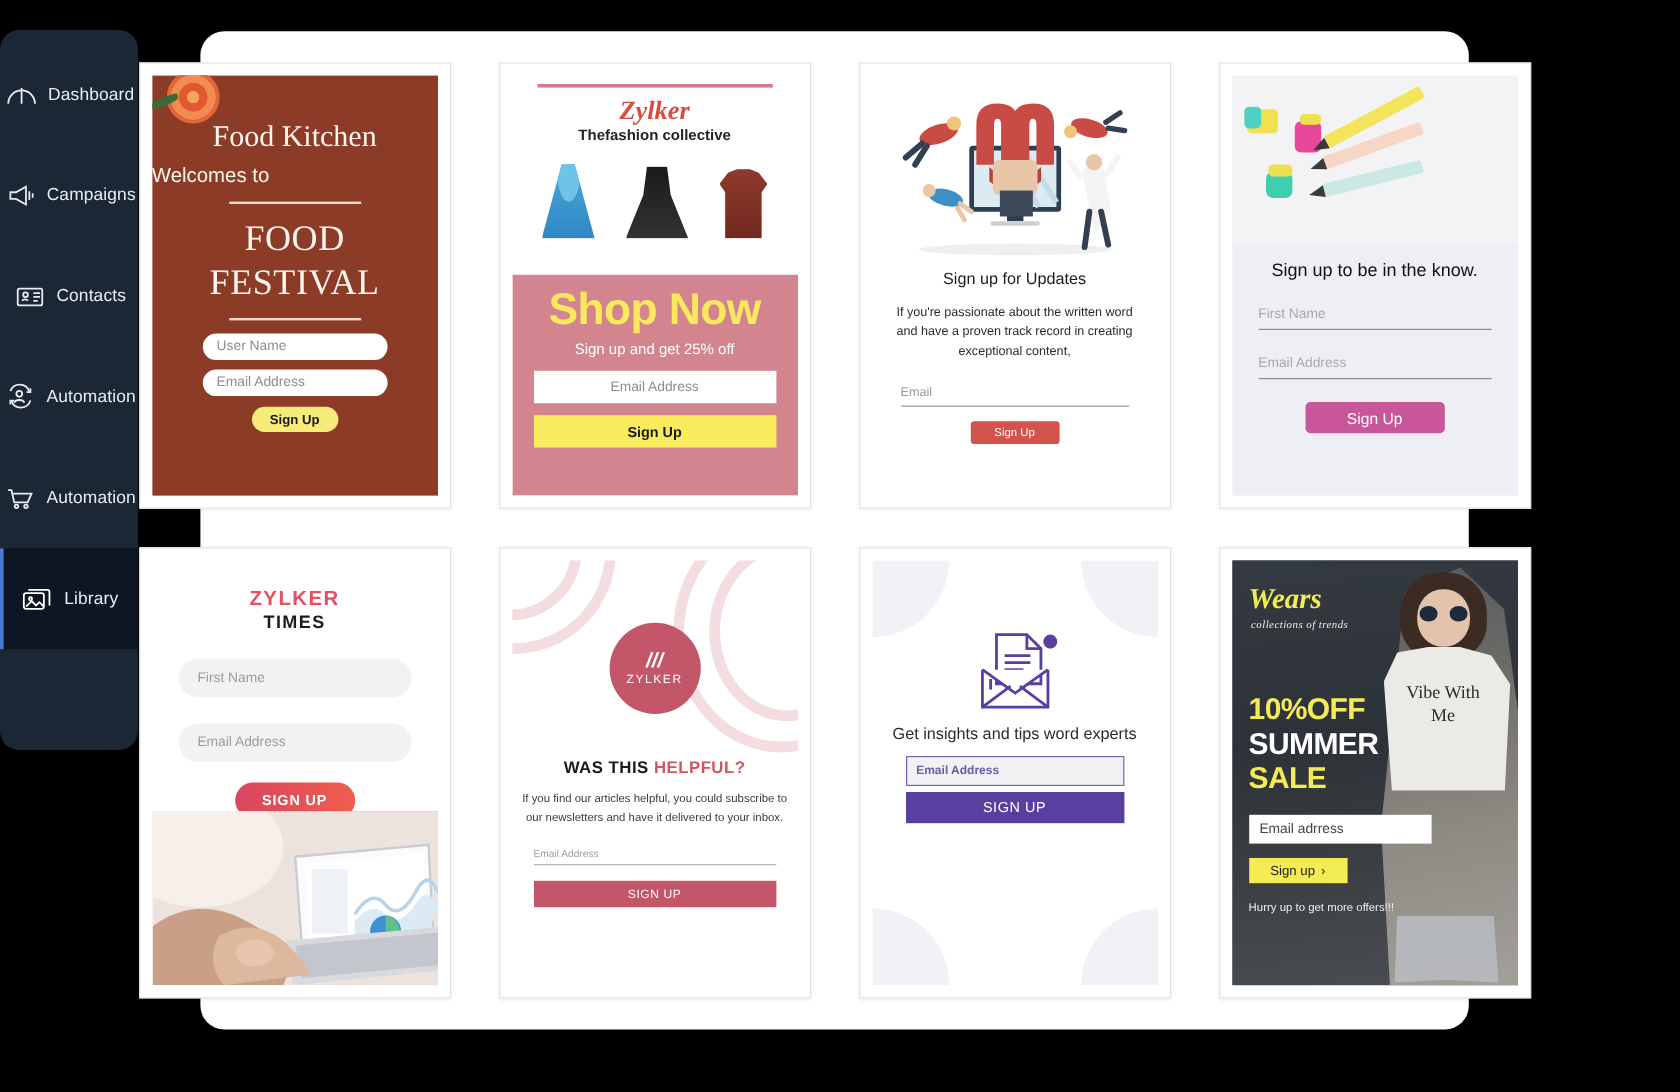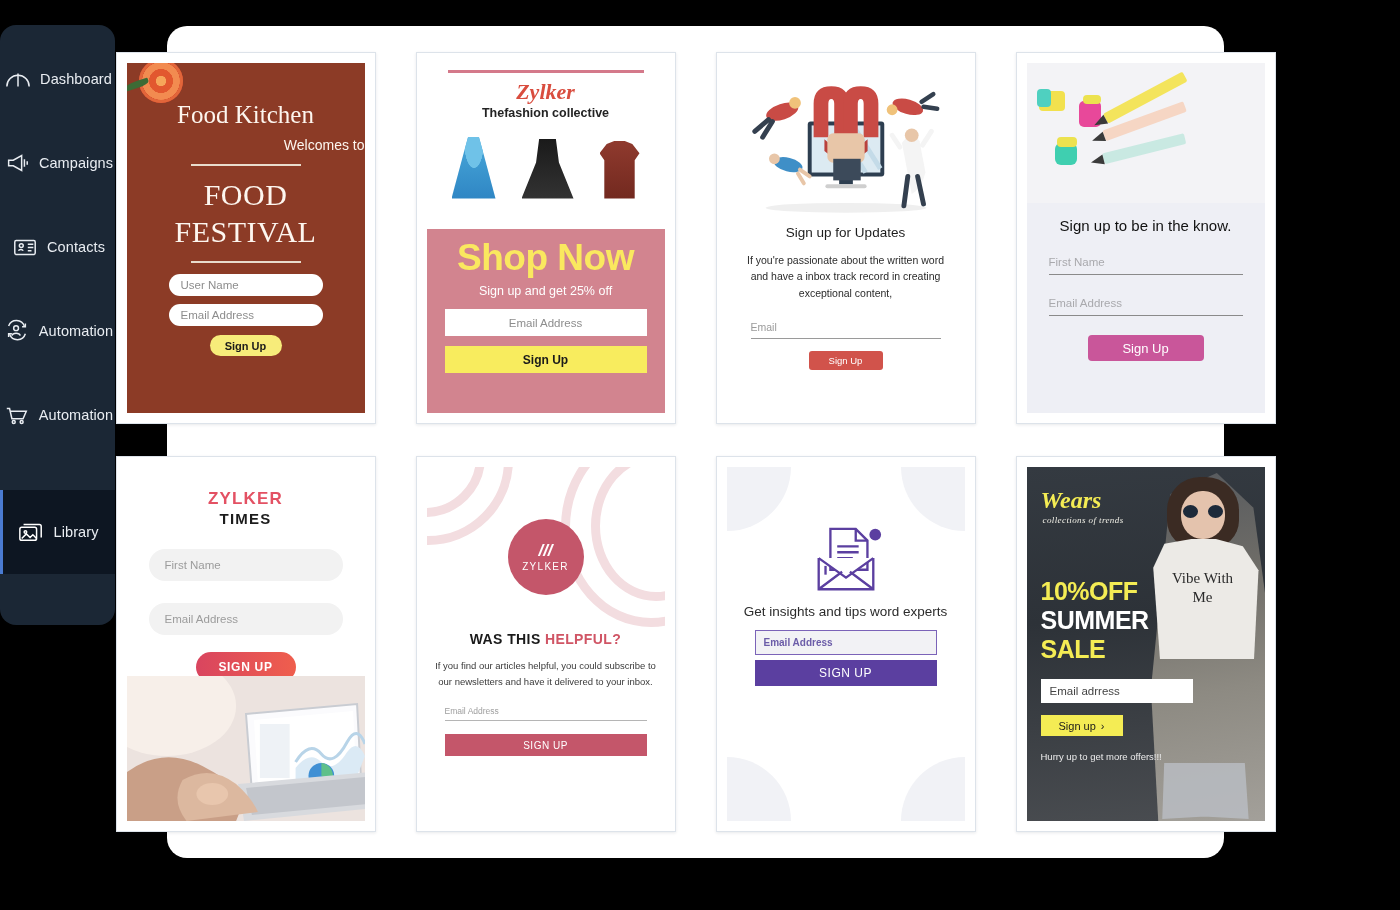--- a/index.html
+++ b/index.html
@@ -22,21 +22,21 @@
   }
   .nav-item {
     height: 84px;
     display: flex; 
     align-items: center; justify-content: center;
     gap: 7px;
     color: #e9edf2;
     cursor: pointer;
     position: relative;
   }
-  .nav-item.active { background: #0d1622; margin-top: 33px; }
+  .nav-item.active { background: #0d1622; }
   .nav-item.active::before {
     content: ""; position: absolute; left: 0; top: 0; bottom: 0;
     width: 3px; background: #4a7bd1;
   }
   .nav-label { font-size: 14.5px; letter-spacing: .1px; }
   .nav-icon { width: 30px; height: 26px; display: block; }
   .nav-icon svg { width: 100%; height: 100%; display: block; }
 
   
   .panel {
@@ -72,21 +72,21 @@
     border-radius: 50%;
     background:
       radial-gradient(circle at 50% 50%, #f6a65a 0 16%, #e2582f 17% 38%, #f28b50 39% 60%, #d8452a 61% 100%);
     box-shadow: inset 0 0 0 3px #e2663a;
   }
   .c1-tomato::after {
     content:""; position:absolute; left:-14px; top:22px; width:24px; height:7px;
     background:#3d6b35; border-radius:50% 10% 50% 10%; transform:rotate(-18deg);
   }
   .c1-title { margin-top: 38px; text-align:center; color:#fdf6ef; font-family:"Liberation Serif", serif; font-size:25px; }
-  .c1-sub   { margin-top: 8px; text-align:right; color:#fdf6ef; font-size:14px; }
+  .c1-sub   { margin-top: 8px; text-align:left; color:#fdf6ef; font-size:17px; }
   .c1-rule  { width: 110px; height: 2px; background: #e9dccd; margin: 11px auto; }
   .c1-big   { text-align:center; color:#fdf6ef; font-family:"Liberation Serif", serif; font-size:30px; line-height:1.22; letter-spacing:.5px; }
   .c1-field {
     margin: 0 auto; width: 154px; height: 22px; background:#fff; border-radius:11px;
     display:flex; align-items:center; padding-left:12px; color:#8d8d8d; font-size:11.5px;
   }
   .c1-btn {
     margin: 9px auto 0; width: 72px; height: 21px; border-radius: 11px;
     background: #f7ec7a; color:#1a1a1a; font-size:11px; font-weight:bold;
     display:flex; align-items:center; justify-content:center;
@@ -332,21 +332,21 @@
             <ellipse cx="46" cy="92" rx="15" ry="7" fill="#3f8fc7" transform="rotate(14 46 92)"></ellipse>
             <circle cx="32" cy="86" r="5.5" fill="#e8c6a8"></circle>
             <path d="M58 97 l10 7 M56 101 l6 10" stroke="#e8c6a8" stroke-width="4" stroke-linecap="round"></path>
             <path d="M162 70 q10-14 18-2 l6 32 q-4 16-14 22" fill="#f4f4f4"></path>
             <circle cx="172" cy="62" r="7" fill="#e8c6a8"></circle>
             <path d="M183 72 l9-14 M160 74 l-8-12" stroke="#f4f4f4" stroke-width="5" stroke-linecap="round"></path>
             <path d="M168 104 l-4 30 M178 104 l6 28" stroke="#34404f" stroke-width="5" stroke-linecap="round"></path>
           </svg>
         </div>
         <div class="c3-head">Sign up for Updates</div>
-        <div class="c3-body">If you're passionate about the written word and have a inbox track record in creating exceptional content,</div>
+        <div class="c3-body">If you're passionate about the written word and have a proven track record in creating exceptional content,</div>
         <div class="c3-field">Email</div>
         <div class="c3-btn">Sign Up</div>
       </div>
     </div>
 
     <div class="card c4">
       <div class="card-inner">
         <div class="c4-photo">
           <div class="er" style="left:12px;top:28px;width:26px;height:20px;background:#f2e14e;"></div>
           <div class="er" style="left:10px;top:26px;width:14px;height:18px;background:#4fd0c0;"></div>

